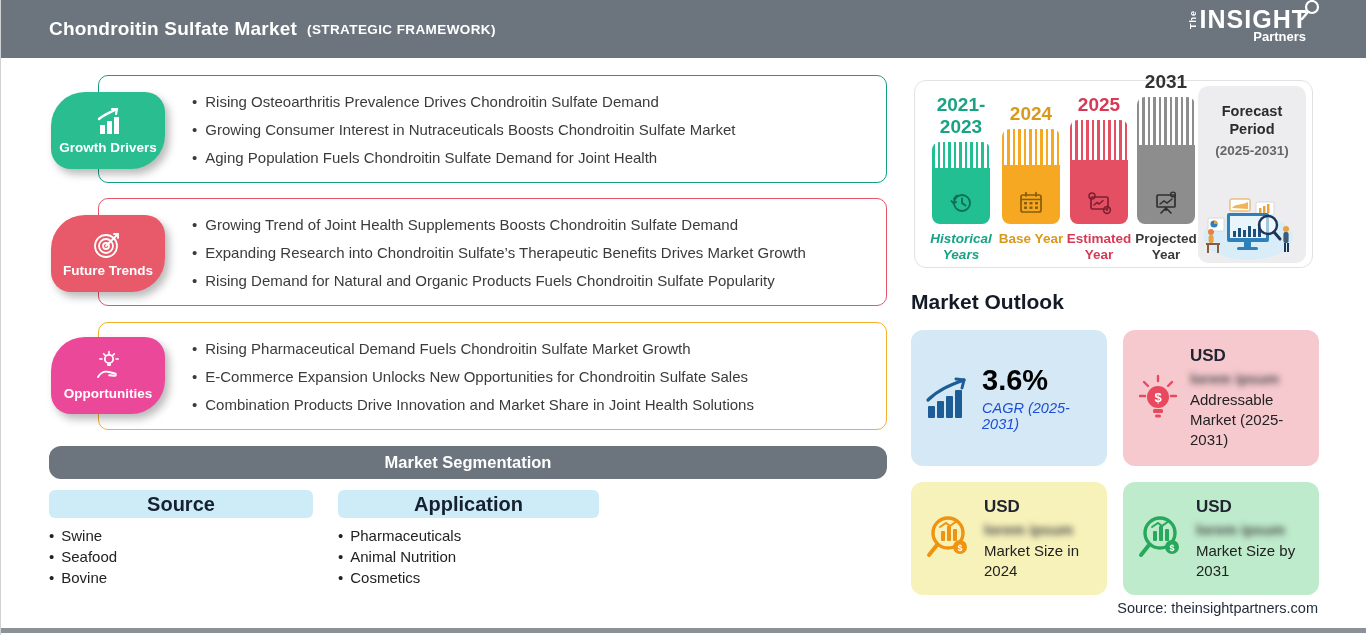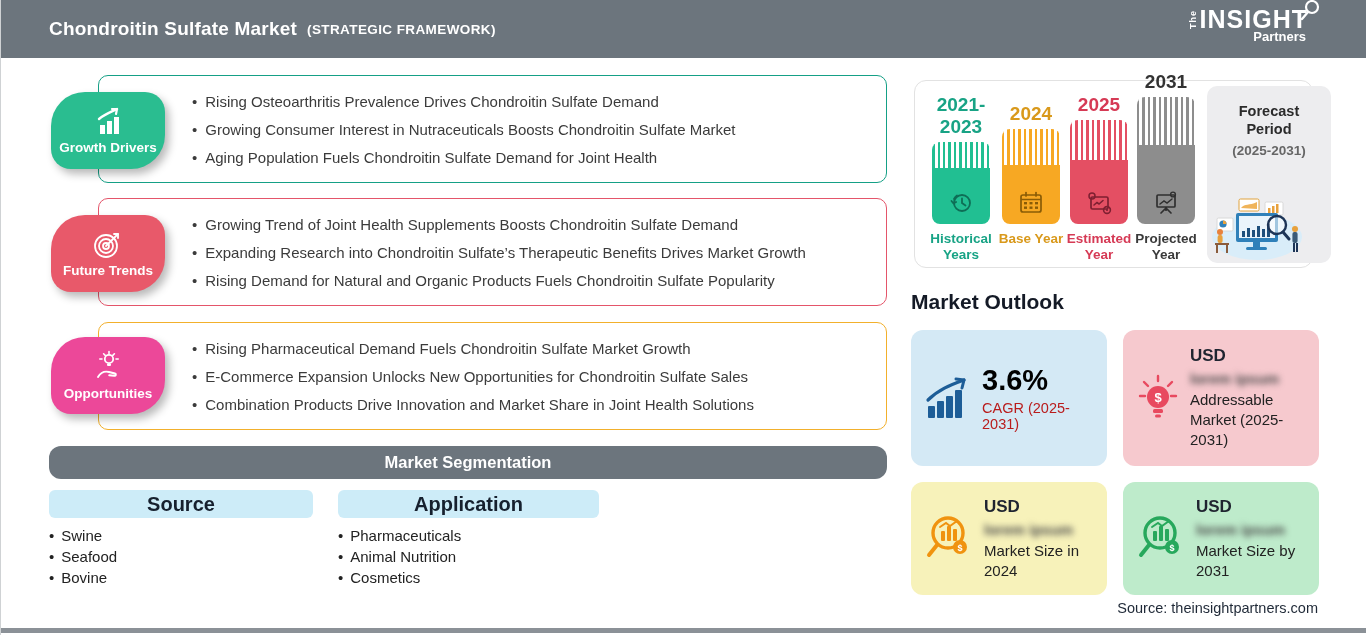--- a/index.html
+++ b/index.html
@@ -56,37 +56,37 @@
   .tbar1 { left:17px;  height:82px; }  .tbar1 .stripes { height:26px; background:repeating-linear-gradient(90deg,#21BF92 0 2.5px,#fff 2.5px 5.5px);} .tbar1 .solid { background:#21BF92; }
   .tbar2 { left:87px;  height:95px; }  .tbar2 .stripes { height:36px; background:repeating-linear-gradient(90deg,#F7A823 0 2.5px,#fff 2.5px 5.5px);} .tbar2 .solid { background:#F7A823; }
   .tbar3 { left:155px; height:104px; } .tbar3 .stripes { height:40px; background:repeating-linear-gradient(90deg,#E44F63 0 2.5px,#fff 2.5px 5.5px);} .tbar3 .solid { background:#E44F63; }
   .tbar4 { left:222px; height:127px; } .tbar4 .stripes { height:48px; background:repeating-linear-gradient(90deg,#8D8D8D 0 2.5px,#fff 2.5px 5.5px);} .tbar4 .solid { background:#8D8D8D; }
   .tyear { position:absolute; width:78px; text-align:center; font-size:19px; font-weight:800; }
   .tyear1 { left:7px;   bottom:129px; color:#18A385; }
   .tyear2 { left:77px;  bottom:142px; color:#D9991B; }
   .tyear3 { left:145px; bottom:151px; color:#D63A55; }
   .tyear4 { left:212px; bottom:174px; color:#333333; }
   .tlabel { position:absolute; top:150px; width:76px; text-align:center; font-size:13.5px; font-weight:700; line-height:16px; }
-  .tlabel1 { left:8px;   color:#18A385; } .tlabel2 { left:78px; color:#D9991B; }
+  .tlabel1 { left:8px;   color:#18A385;font-style:italic; } .tlabel2 { left:78px; color:#D9991B; }
   .tlabel3 { left:146px; color:#D63A55; } .tlabel4 { left:213px; color:#3a3a3a; }
-  .forecast { position:absolute; left:292px; top:5px; width:124px; height:177px; background:#EDEDEF; border-radius:10px; text-align:center; }
+  .forecast { position:absolute; left:283px; top:5px; width:108px; height:177px; background:#EDEDEF; border-radius:10px; text-align:center; }
   .forecast-title { margin-top:16px; font-size:14.5px; font-weight:700; color:#2b2b2b; line-height:18px; white-space:pre-line; }
   .forecast-range { margin-top:5px; font-size:13.5px; font-weight:700; color:#666; }
   .forecast-art { position:absolute; left:2px; bottom:2px; }
 
   
   .outlook-title { position:absolute; left:910px; top:290px; font-size:21px; font-weight:800; color:#141a26; }
   .card { position:absolute; border-radius:12px; display:flex; align-items:center; padding:0 13px; }
   .card-cagr { left:910px;  top:330px; width:196px; height:136px; background:#D4E9F5; }
   .card-addr { left:1122px; top:330px; width:196px; height:136px; background:#F6C9CE; }
   .card-2024 { left:910px;  top:482px; width:196px; height:113px; background:#F7F2BA; }
   .card-2031 { left:1122px; top:482px; width:196px; height:113px; background:#BEEBCB; }
   .card-icon { flex:0 0 auto; margin-right:10px; }
   .card-value { font-size:29px; font-weight:800; color:#000000; line-height:32px; }
-  .card-sub { font-size:14.5px; color:#b91c1c; margin-top:4px; }
+  .card-sub { font-size:14.5px; color:#1d4ed8; margin-top:4px;font-style:italic; }
   .card-usd { font-size:17px; font-weight:800; color:#1f2430; }
   .card-blur { font-size:15px; font-weight:700; color:#4a4a4a; filter:blur(3px); margin:4px 0 3px; }
   .card-label { font-size:15px; color:#222; line-height:20px; }
   .source-line { position:absolute; right:48px; top:600px; font-size:14.5px; color:#1f2937; }
 
   .bottom-strip { position:absolute; left:0; right:0; top:628px; height:5px; background:#8B9197; }
 </style>
 </head>
 <body>
 

